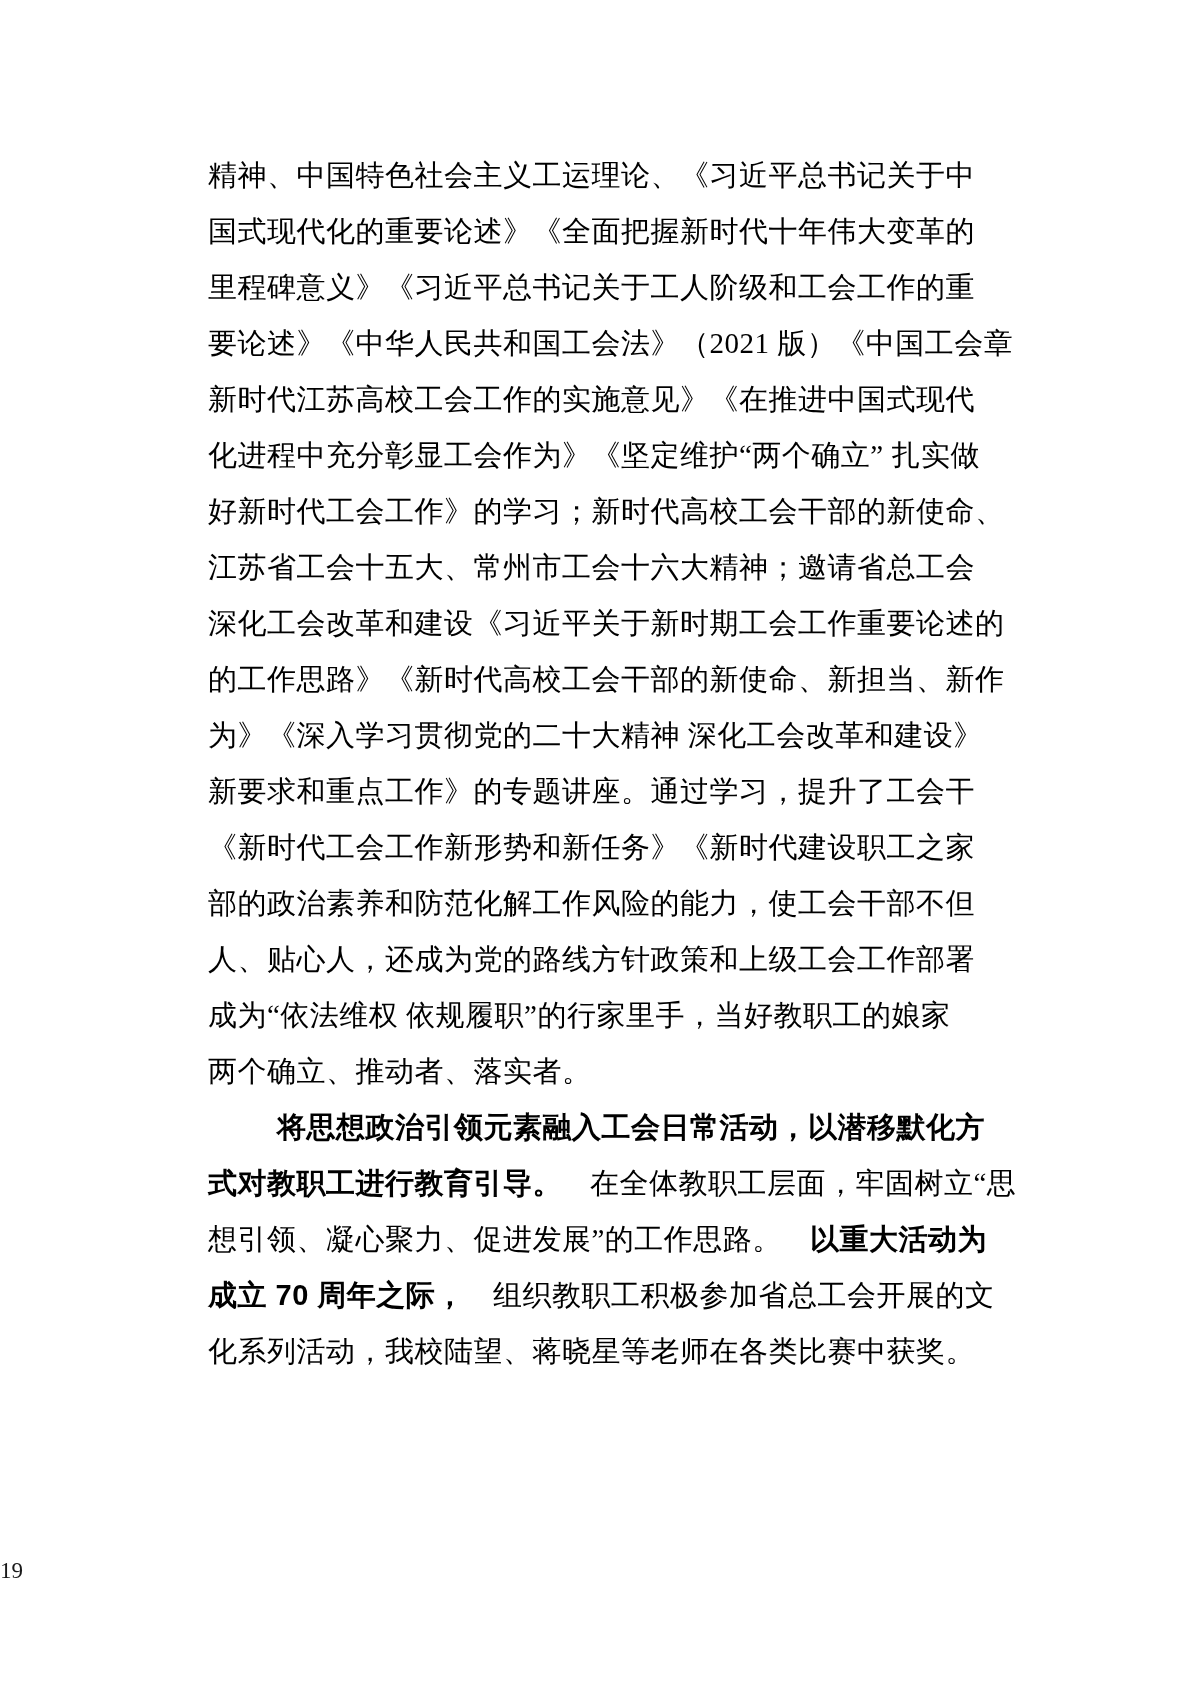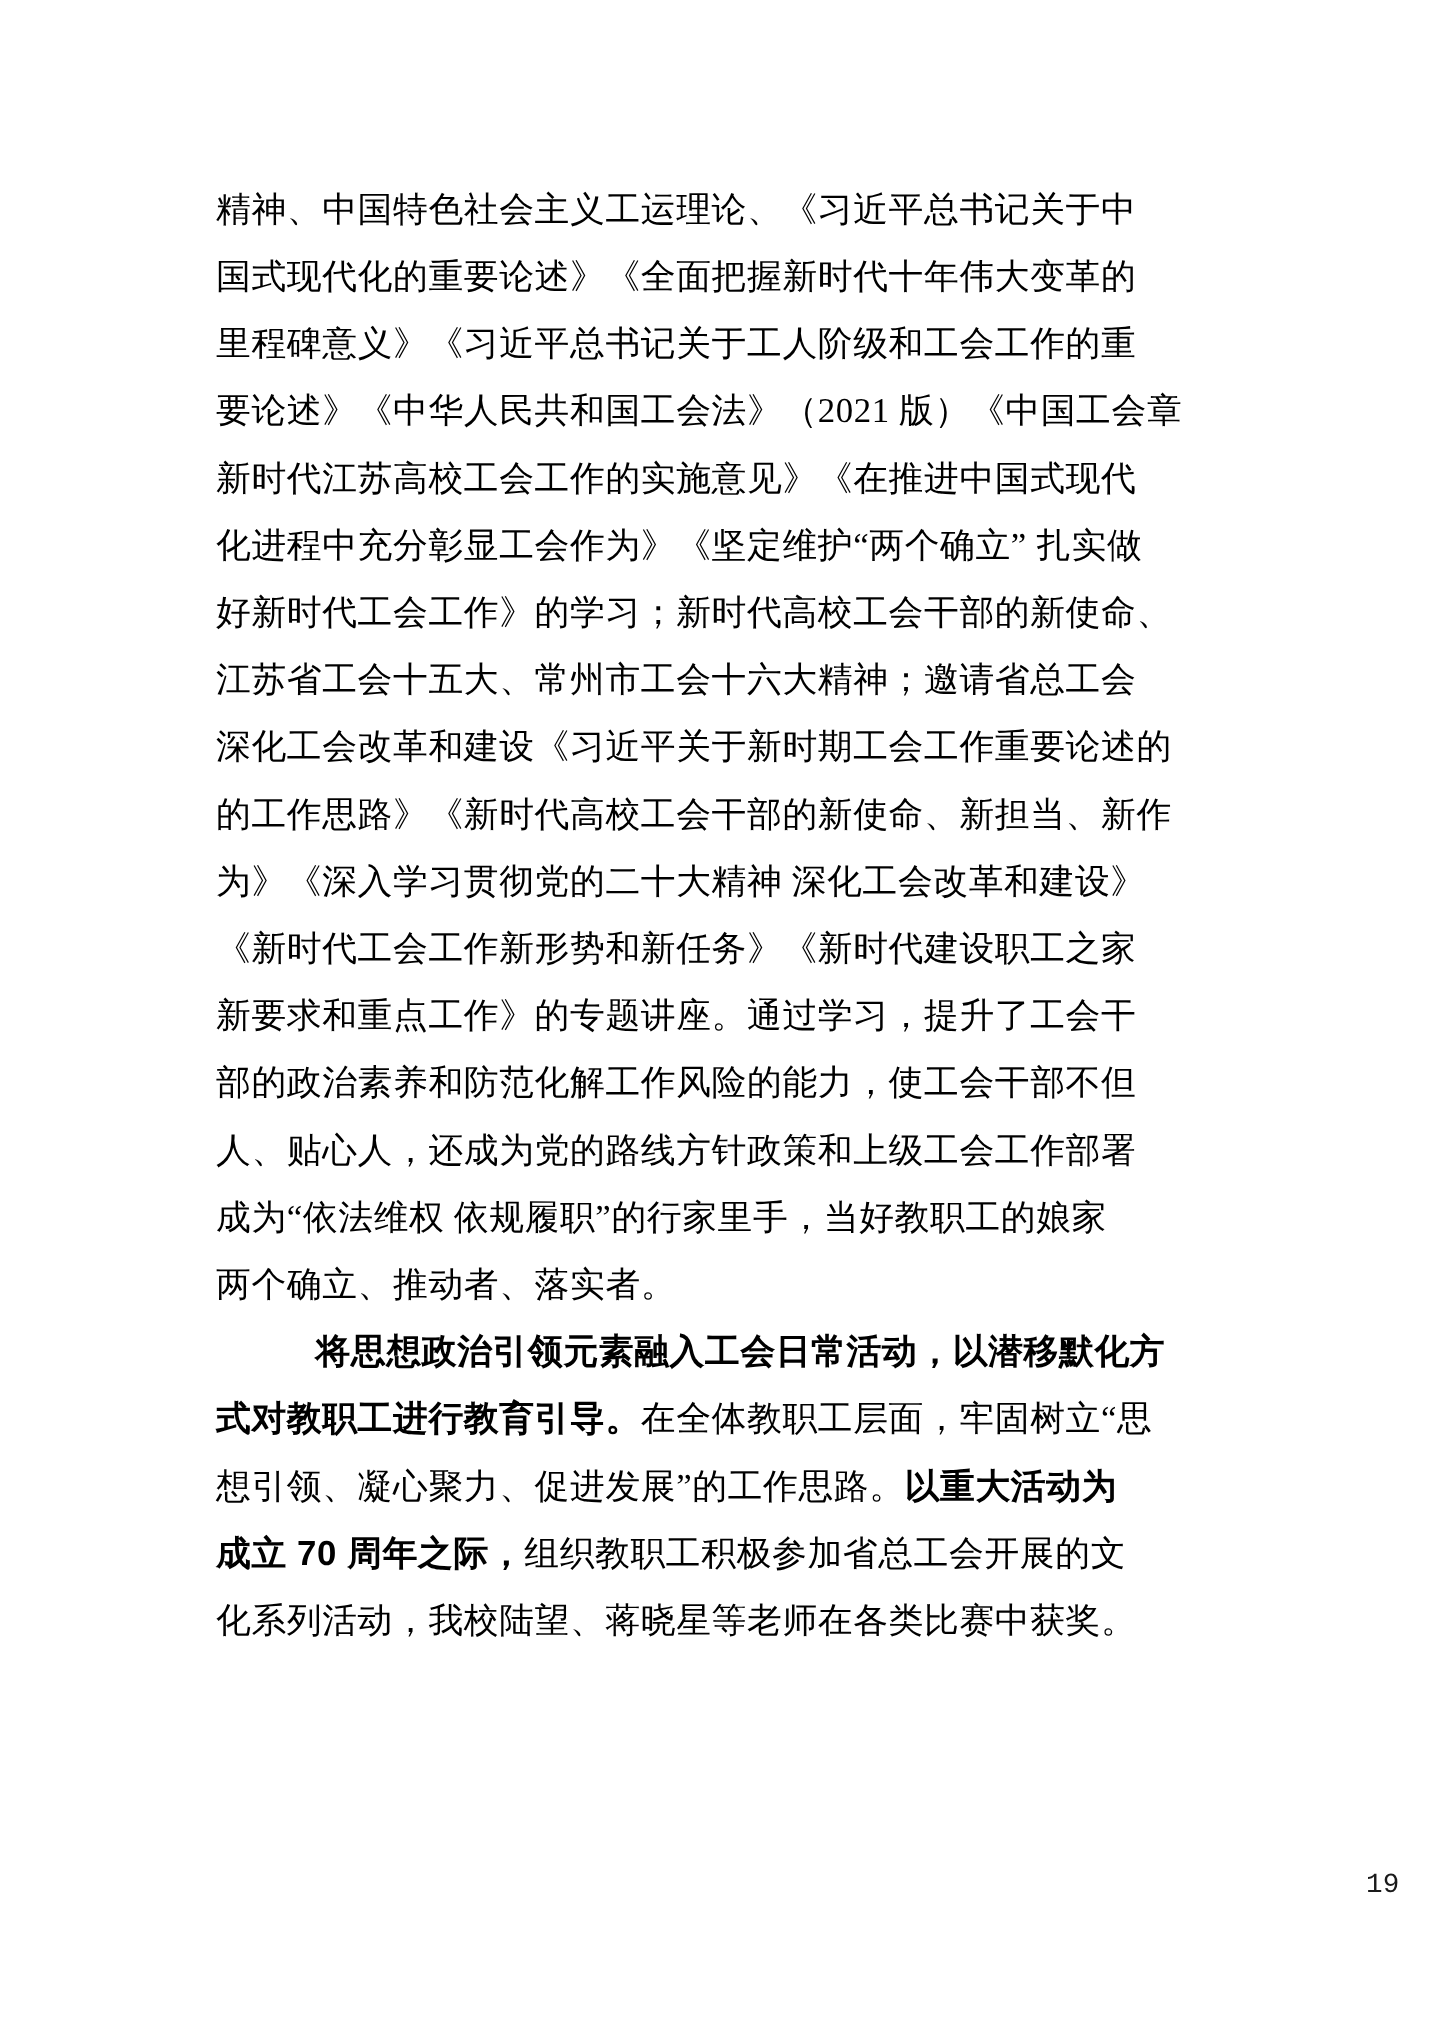--- a/index.html
+++ b/index.html
@@ -28,54 +28,55 @@
     white-space: nowrap;
     text-align: left;
     letter-spacing: 0.5px;
   }
   .line.indent {
     padding-left: 62px;
     text-align: center;
   }
   .seg {
     font-weight: normal;
+    margin-left: 28px;
   }
   .seg.bold {
     font-weight: bold;
     font-family: "Liberation Sans", sans-serif;
   }
   .page-number {
     position: absolute;
     top: 1556px;
     left: 0;
     width: 1166px;
-    text-align: right;
+    text-align: left;
     font-size: 23px;
     line-height: 30px;
-    font-family: Liberation Mono, monospace;
+    font-family: Liberation Serif, serif;
     color: #1a1a1a;
   }
 </style>
 </head>
 <body>
 
 <div class="text-block">
     <div class="line"><span class="seg">精神、中国特色社会主义工运理论、《习近平总书记关于中</span></div>
     <div class="line"><span class="seg">国式现代化的重要论述》《全面把握新时代十年伟大变革的</span></div>
     <div class="line"><span class="seg">里程碑意义》《习近平总书记关于工人阶级和工会工作的重</span></div>
     <div class="line"><span class="seg">要论述》《中华人民共和国工会法》（2021 版）《中国工会章</span></div>
     <div class="line"><span class="seg">新时代江苏高校工会工作的实施意见》《在推进中国式现代</span></div>
     <div class="line"><span class="seg">化进程中充分彰显工会作为》《坚定维护“两个确立” 扎实做</span></div>
     <div class="line"><span class="seg">好新时代工会工作》的学习；新时代高校工会干部的新使命、</span></div>
     <div class="line"><span class="seg">江苏省工会十五大、常州市工会十六大精神；邀请省总工会</span></div>
     <div class="line"><span class="seg">深化工会改革和建设《习近平关于新时期工会工作重要论述的</span></div>
     <div class="line"><span class="seg">的工作思路》《新时代高校工会干部的新使命、新担当、新作</span></div>
     <div class="line"><span class="seg">为》《深入学习贯彻党的二十大精神 深化工会改革和建设》</span></div>
+    <div class="line"><span class="seg">新要求和重点工作》的专题讲座。通过学习，提升了工会干</span></div>
     <div class="line"><span class="seg">《新时代工会工作新形势和新任务》《新时代建设职工之家</span></div>
-    <div class="line"><span class="seg">新要求和重点工作》的专题讲座。通过学习，提升了工会干</span></div>
     <div class="line"><span class="seg">部的政治素养和防范化解工作风险的能力，使工会干部不但</span></div>
     <div class="line"><span class="seg">人、贴心人，还成为党的路线方针政策和上级工会工作部署</span></div>
     <div class="line"><span class="seg">成为“依法维权 依规履职”的行家里手，当好教职工的娘家</span></div>
     <div class="line last"><span class="seg">两个确立、推动者、落实者。</span></div>
     <div class="line indent"><span class="seg bold">将思想政治引领元素融入工会日常活动，以潜移默化方</span></div>
     <div class="line"><span class="seg bold">式对教职工进行教育引导。</span><span class="seg">在全体教职工层面，牢固树立“思</span></div>
     <div class="line"><span class="seg">想引领、凝心聚力、促进发展”的工作思路。</span><span class="seg bold">以重大活动为</span></div>
     <div class="line"><span class="seg bold">成立 70 周年之际，</span><span class="seg">组织教职工积极参加省总工会开展的文</span></div>
     <div class="line last"><span class="seg">化系列活动，我校陆望、蒋晓星等老师在各类比赛中获奖。</span></div>
   </div>

